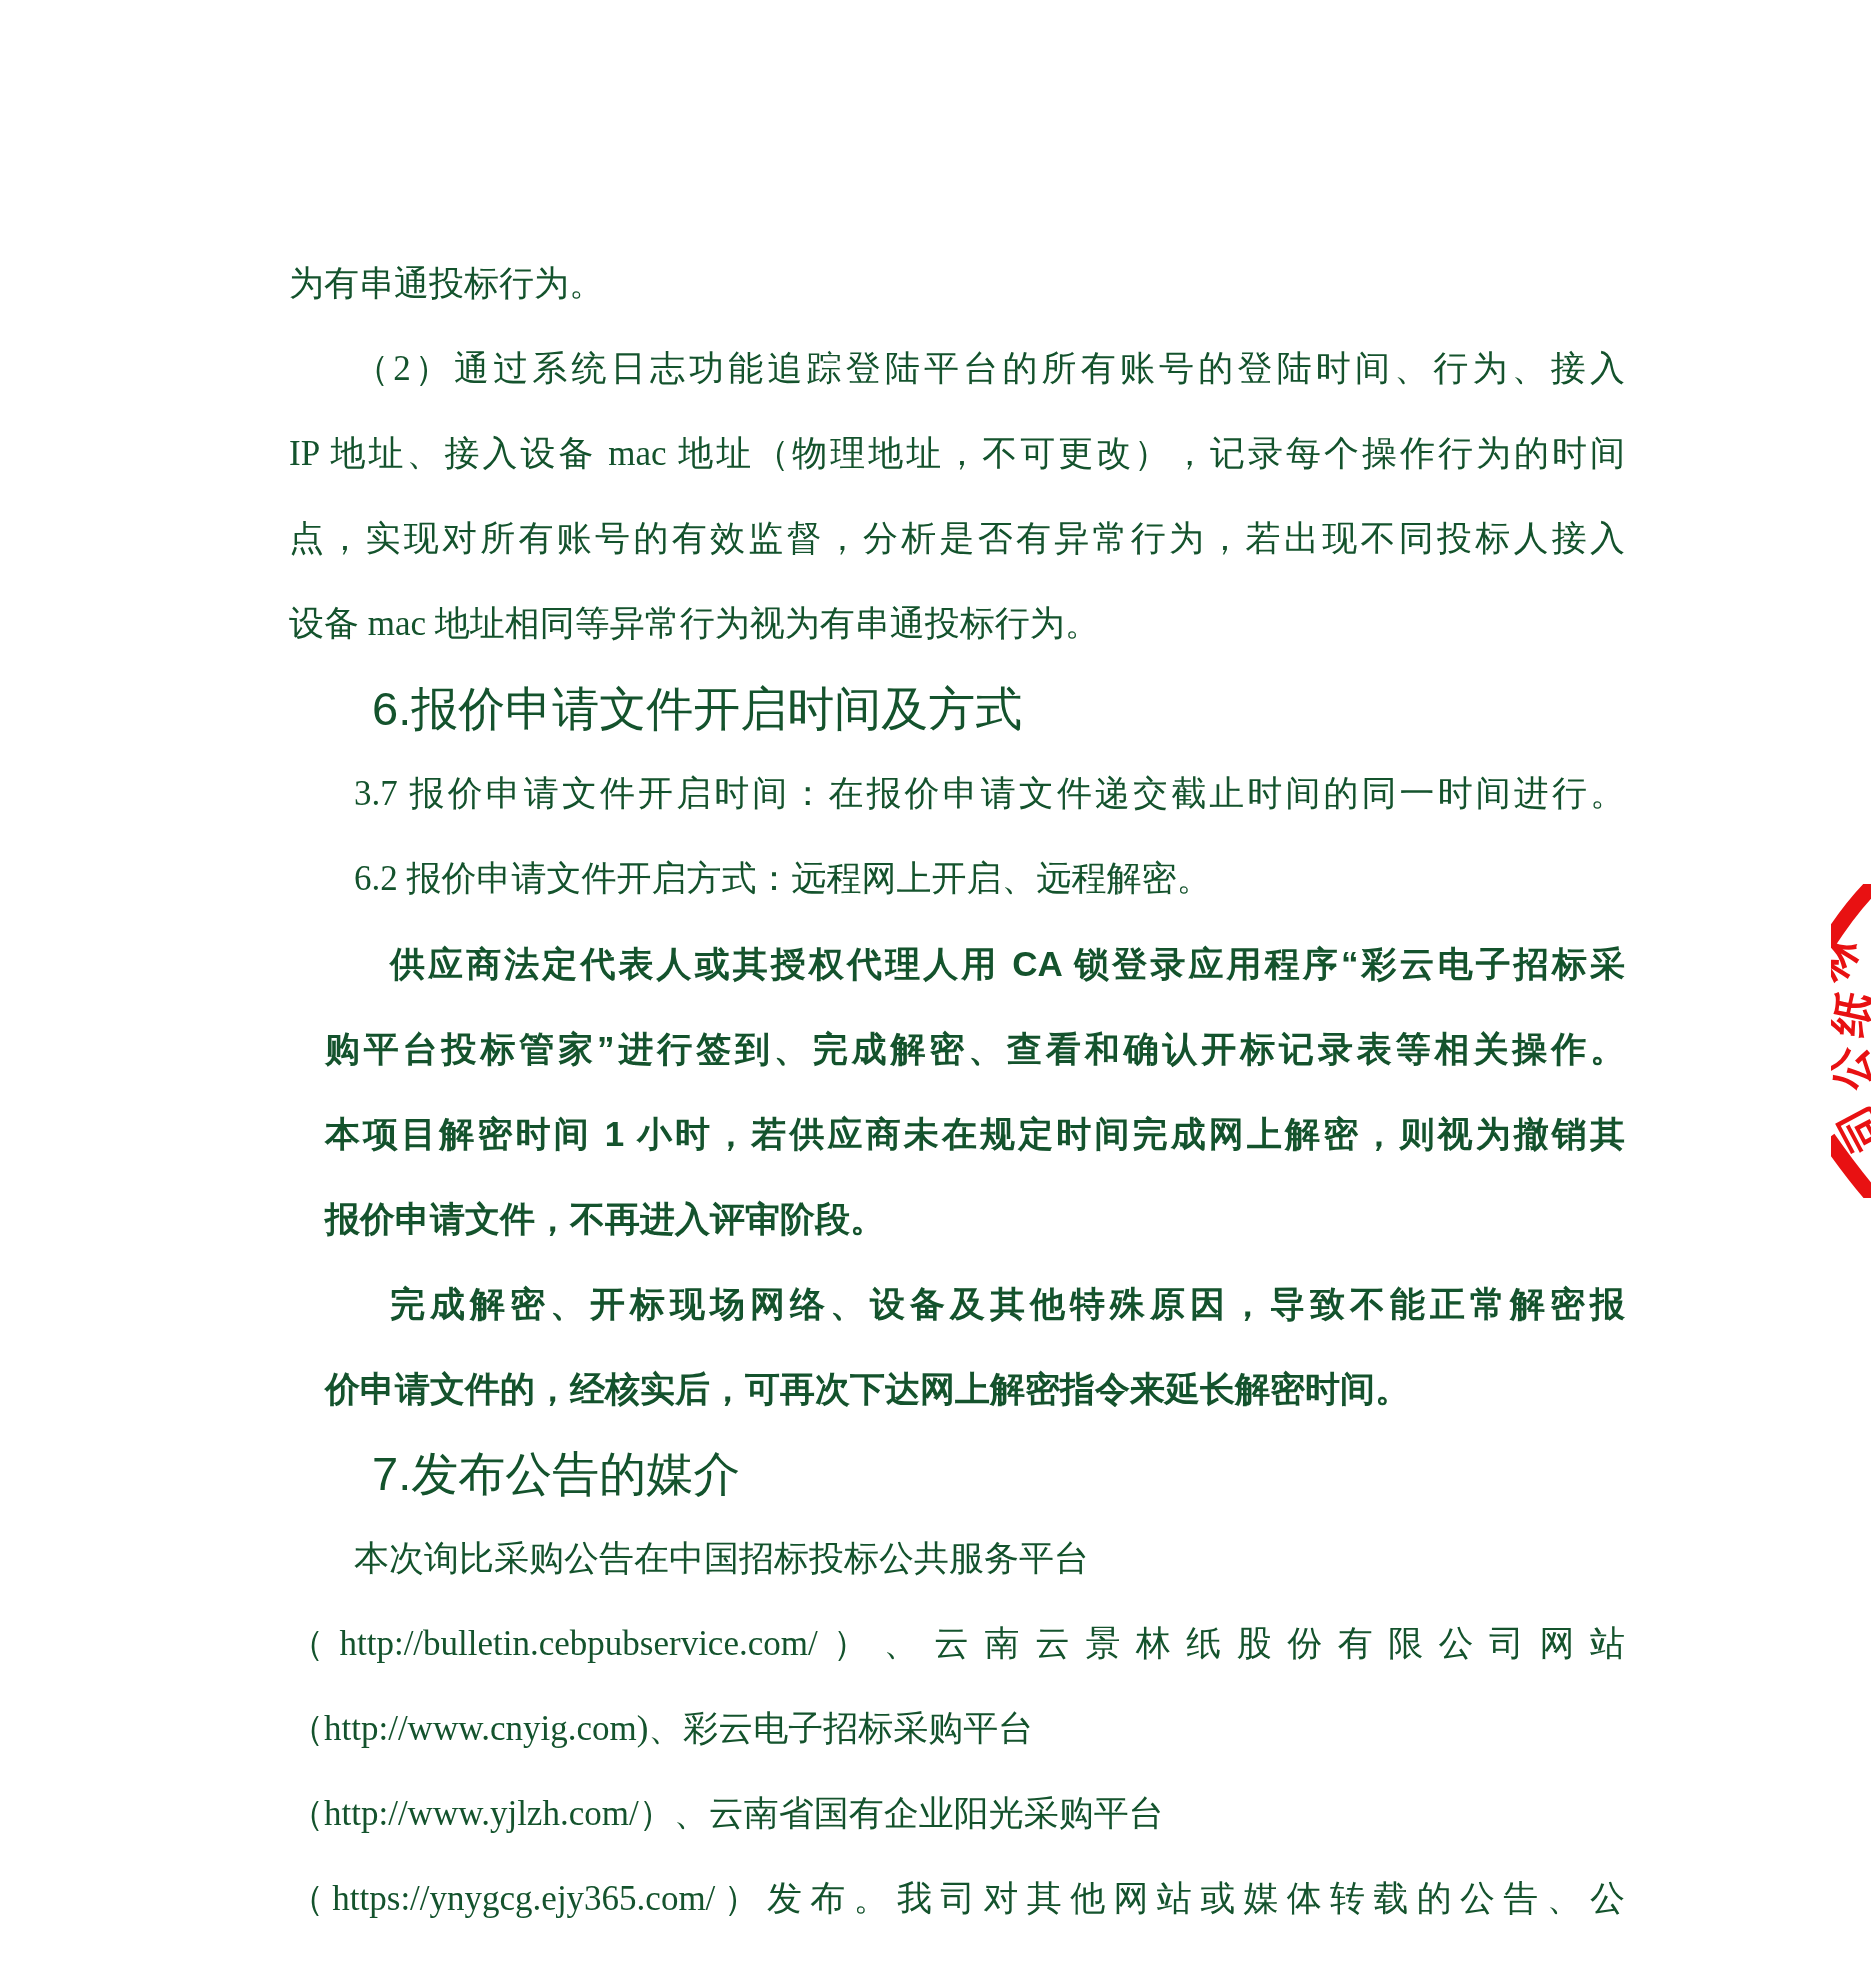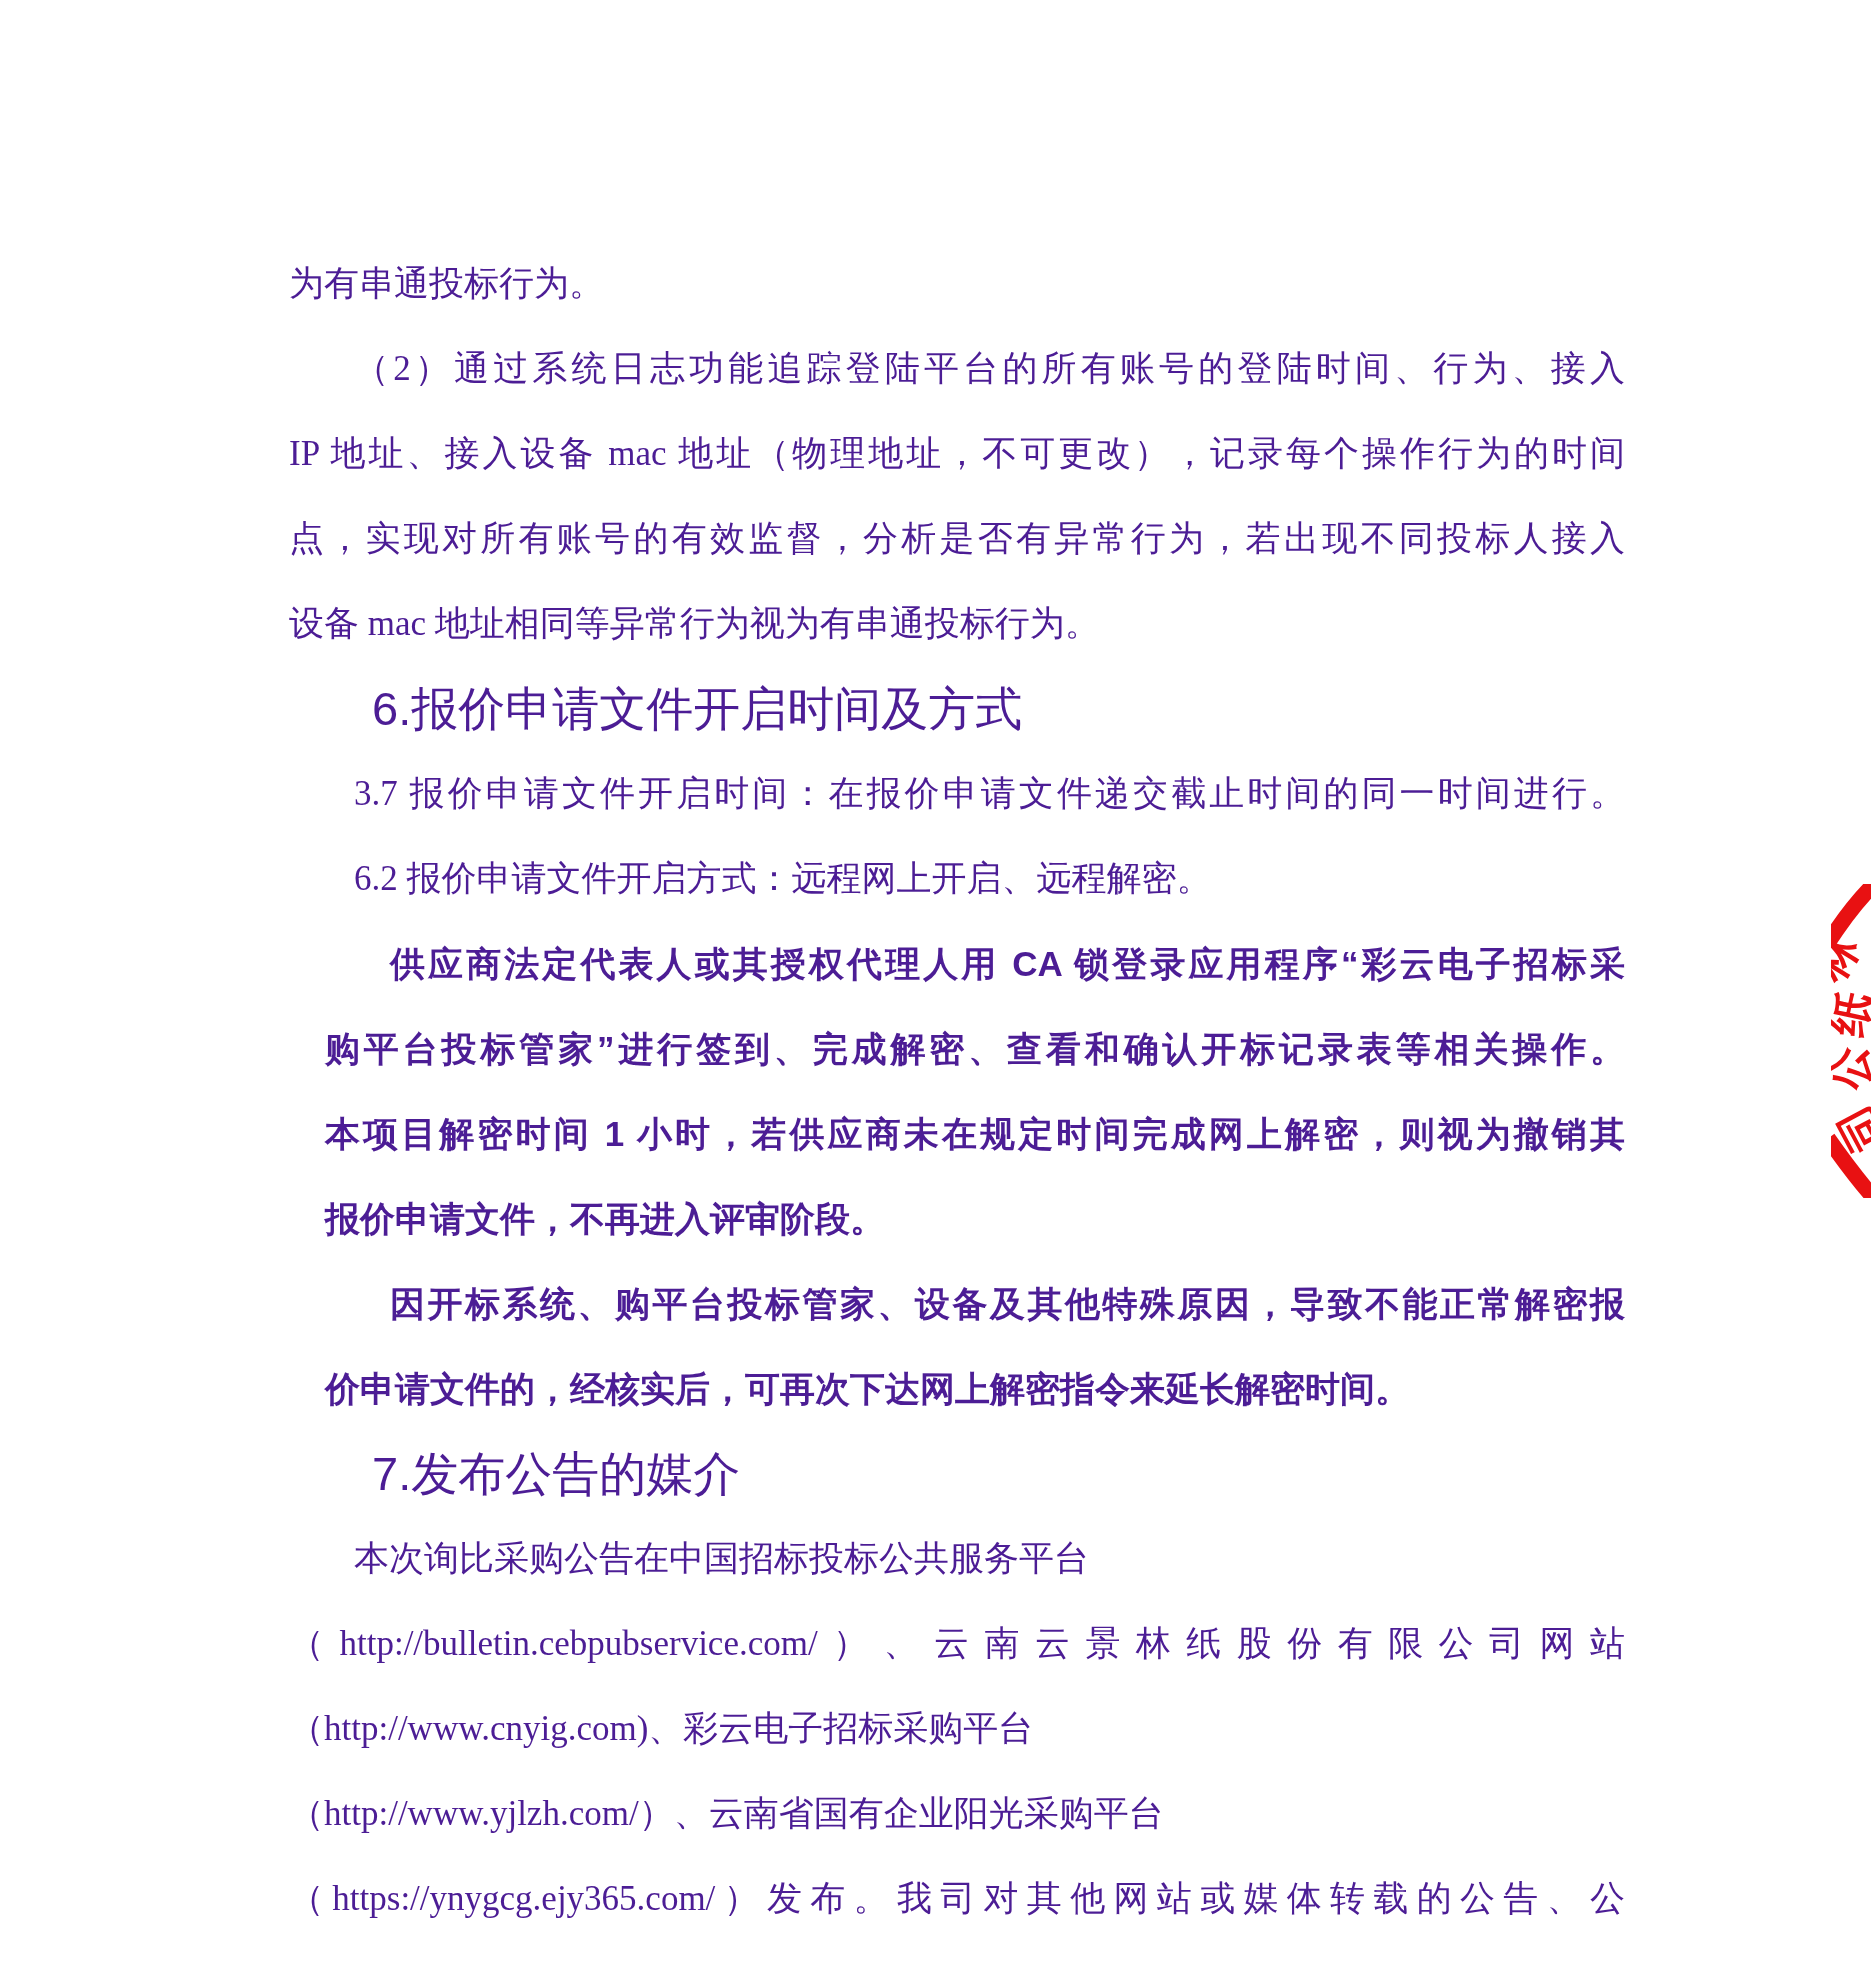--- a/index.html
+++ b/index.html
@@ -12,21 +12,21 @@
   }
   .text-col {
     position:absolute;
     left:289px; top:241px;
     width:1336px;
   }
   .line {
     font-family:"Liberation Serif","DejaVu Serif",serif;
     font-size:35px;
     line-height:85px;
-    color:#4c1d95;
+    color:#14532d;
     white-space:nowrap;
   }
   .line.j {
     white-space:normal;
     text-align:justify;
     text-align-last:justify;
   }
   .line.b {
     font-family:"Liberation Sans","DejaVu Sans",sans-serif;
     font-weight:bold;
@@ -66,21 +66,21 @@
       <div class="line j">IP 地址、接入设备 mac 地址（物理地址，不可更改），记录每个操作行为的时间</div>
       <div class="line j">点，实现对所有账号的有效监督，分析是否有异常行为，若出现不同投标人接入</div>
       <div class="line">设备 mac 地址相同等异常行为视为有串通投标行为。</div>
       <div class="line h">6.报价申请文件开启时间及方式</div>
       <div class="line j ind">3.7 报价申请文件开启时间：在报价申请文件递交截止时间的同一时间进行。</div>
       <div class="line ind">6.2 报价申请文件开启方式：远程网上开启、远程解密。</div>
       <div class="line b j ind">供应商法定代表人或其授权代理人用 CA 锁登录应用程序“彩云电子招标采</div>
       <div class="line b j">购平台投标管家”进行签到、完成解密、查看和确认开标记录表等相关操作。</div>
       <div class="line b j">本项目解密时间 1 小时，若供应商未在规定时间完成网上解密，则视为撤销其</div>
       <div class="line b">报价申请文件，不再进入评审阶段。</div>
-      <div class="line b j ind">因开标系统、购平台投标管家、设备及其他特殊原因，导致不能正常解密报</div>
+      <div class="line b j ind">完成解密、开标现场网络、设备及其他特殊原因，导致不能正常解密报</div>
       <div class="line b">价申请文件的，经核实后，可再次下达网上解密指令来延长解密时间。</div>
       <div class="line h">7.发布公告的媒介</div>
       <div class="line ind">本次询比采购公告在中国招标投标公共服务平台</div>
       <div class="line j">（http://bulletin.cebpubservice.com/）、云南云景林纸股份有限公司网站</div>
       <div class="line">（http://www.cnyig.com)、彩云电子招标采购平台</div>
       <div class="line">（http://www.yjlzh.com/）、云南省国有企业阳光采购平台</div>
       <div class="line j">（https://ynygcg.ejy365.com/）发布。我司对其他网站或媒体转载的公告、公</div>
     </div>
 
   <div class="stamp">

